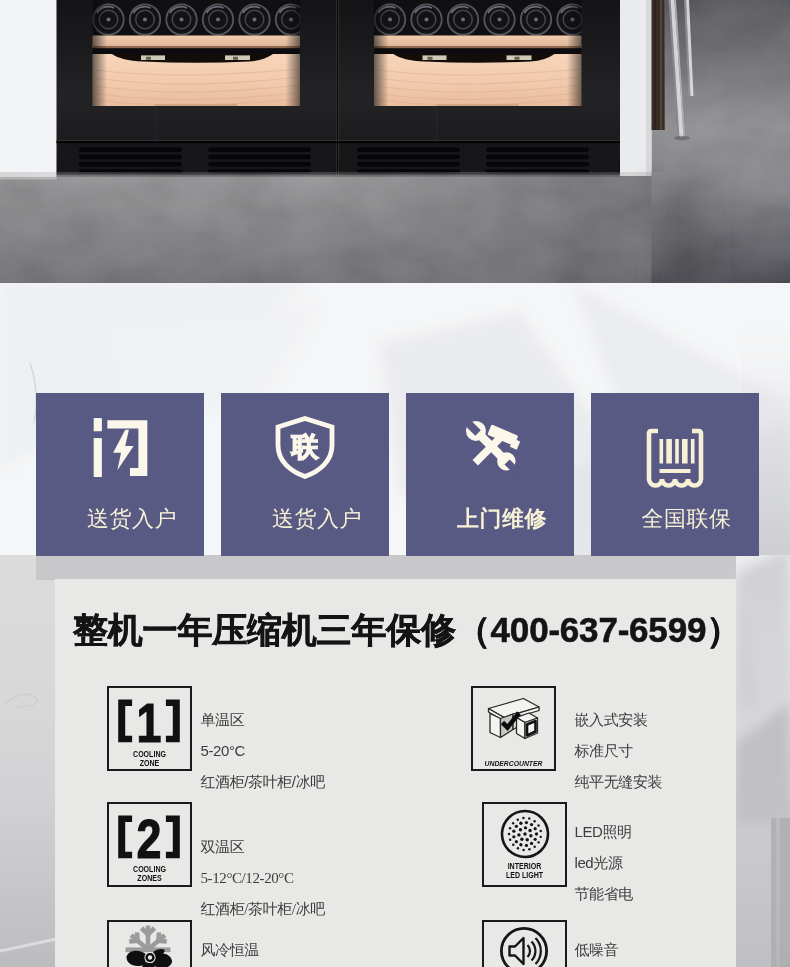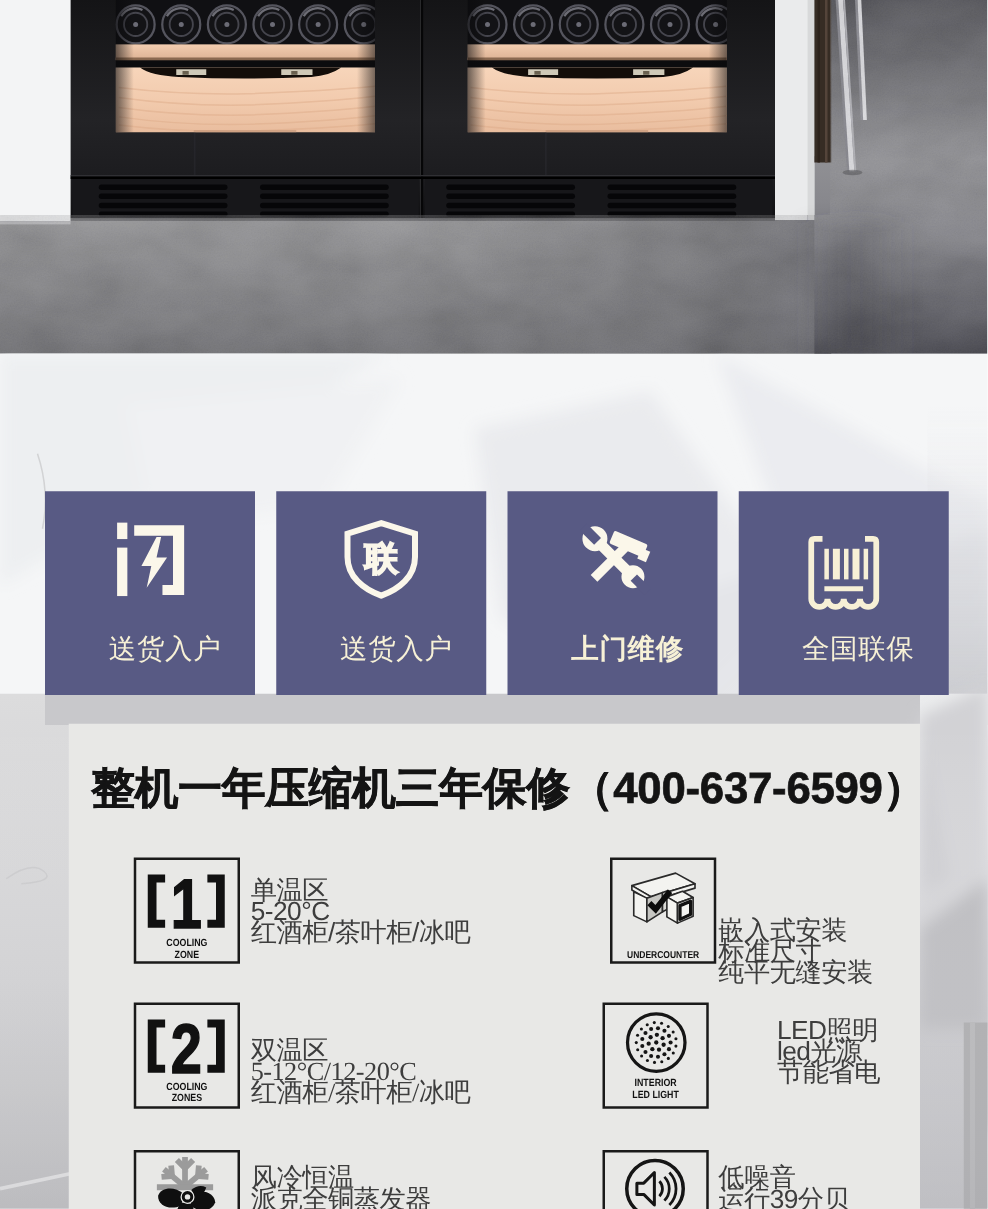--- a/index.html
+++ b/index.html
@@ -5,21 +5,21 @@
   html,body{margin:0;padding:0;}
   body{font-family:"Liberation Sans",sans-serif;}
   #page{position:relative;width:790px;height:967px;overflow:hidden;background:#f6f7f8;}
   .abs{position:absolute;}
   .sq{position:absolute;top:393px;width:168px;height:163px;background:#585a84;}
   .sq .ic{position:absolute;left:0;right:0;top:22px;height:62px;text-align:center;}
   .sq .lb{position:absolute;left:0;right:0;top:113px;text-align:center;font-size:22px;line-height:25px;color:#f7f1d6;letter-spacing:0.5px;padding-left:24px;}
   .panel{position:absolute;left:55px;top:579px;width:681px;height:500px;background:#e8e8e6;}
   .title{position:absolute;left:0;width:100%;top:28px;text-align:center;text-indent:18px;letter-spacing:-0.2px;font-size:35px;font-weight:bold;color:#141414;white-space:nowrap;-webkit-text-stroke:0.55px #141414;}
   .fbox{position:absolute;width:85px;height:85px;border:2.5px solid #1a1a1a;box-sizing:border-box;background:transparent;}
-  .ftxt{position:absolute;font-size:21px;line-height:17px;letter-spacing:-0.4px;color:#3d3d3d;white-space:nowrap;}
+  .ftxt{position:absolute;font-size:15px;line-height:31px;letter-spacing:-0.4px;color:#3d3d3d;white-space:nowrap;}
   .fcap{position:absolute;left:0;right:0;bottom:1px;text-align:center;font-weight:bold;font-size:8.3px;line-height:9.2px;color:#111;letter-spacing:0;transform:scaleX(0.85);}
 </style>
 </head>
 <body>
 <div id="page">
 
   <div class="abs" style="left:0;top:0;width:790px;height:283px;">
   <svg width="790" height="283" viewBox="0 0 790 283">
     <defs>
       <linearGradient id="gfloorR" gradientUnits="userSpaceOnUse" x1="0" y1="0" x2="0" y2="283">
@@ -412,42 +412,42 @@
         <path d="M9.2,11.5 H23.1 V17.9 H16.2 V47.8 H23.1 V54.2 H9.2 Z"></path>
         <path d="M70.8,11.5 H56.9 V17.9 H63.8 V47.8 H56.9 V54.2 H70.8 Z"></path>
       </g>
       <g transform="translate(40,54.2) scale(0.8,1)">
             <text x="0" y="0" font-size="56" font-weight="bold" fill="#111" stroke="#111" stroke-width="1.2" text-anchor="middle" font-family="Liberation Sans,sans-serif">1</text>
           </g>
     </svg>
     <div class="fcap">COOLING<br>ZONE</div>
       </div>
     <div class="ftxt" style="left:145.5px;top:125px;">单温区<br>5-20°C<br>红酒柜/茶叶柜/冰吧</div>
-    <div class="fbox" style="left:433px;top:107px;">
+    <div class="fbox" style="left:416px;top:107px;font-style:italic;">
         <svg width="80" height="80" viewBox="0 0 80 80" style="display:block;">
       <g stroke="#2a2a2a" stroke-width="1.3" fill="#f3f3f0" stroke-linejoin="round">
 
         <polygon points="15.5,20.5 50.5,10.5 66,19 31,29.5"></polygon>
         <polygon points="15.5,20.5 15.5,24 31,33 31,29.5"></polygon>
         <polygon points="31,29.5 66,19 66,22.5 31,33"></polygon>
 
         <polygon points="17,25.5 17,44.5 27.5,49.5 27.5,30.5"></polygon>
         <polygon points="27.5,30.5 40,26 40,41.5 27.5,49.5" fill="#c6c6c2"></polygon>
         <polygon points="40,26 40,41.5 44.5,39 44.5,24.5" fill="#d8d8d4"></polygon>
 
         <polygon points="43.5,29.5 56,25 64.5,30 52,34.5"></polygon>
         <polygon points="43.5,29.5 43.5,45.5 52,50.5 52,34.5"></polygon>
         <polygon points="52,34.5 64.5,30 64.5,45 52,50.5"></polygon>
       </g>
       <polygon points="54,36.5 62.5,33 62.5,43.5 54,47.5" fill="none" stroke="#111" stroke-width="2.6" stroke-linejoin="round"></polygon>
       <path d="M29.5,34.5 L34.5,39.5 L46,25" stroke="#0c0c0c" stroke-width="4.6" fill="none"></path>
     </svg>
     <div class="fcap" style="font-size:8px;">UNDERCOUNTER</div>
       </div>
-    <div class="ftxt" style="left:519.5px;top:125px;margin-top:32px;">嵌入式安装<br>标准尺寸<br>纯平无缝安装</div>
+    <div class="ftxt" style="left:519.5px;top:125px;">嵌入式安装<br>标准尺寸<br>纯平无缝安装</div>
 
     <div class="fbox" style="left:51.5px;top:222.5px;">
         <svg width="80" height="80" viewBox="0 0 80 80" style="display:block;">
       <g fill="#111">
         <path d="M9.2,11.5 H23.1 V17.9 H16.2 V47.8 H23.1 V54.2 H9.2 Z"></path>
         <path d="M70.8,11.5 H56.9 V17.9 H63.8 V47.8 H56.9 V54.2 H70.8 Z"></path>
       </g>
       <g transform="translate(40,54.2) scale(0.8,1)">
             <text x="0" y="0" font-size="56" font-weight="bold" fill="#111" stroke="#111" stroke-width="1.2" text-anchor="middle" font-family="Liberation Sans,sans-serif">2</text>
           </g>
@@ -494,21 +494,21 @@
             <circle cx="31.2" cy="12.6" r="1.5"></circle>
             <circle cx="38.1" cy="10.6" r="1.5"></circle>
             <circle cx="45.2" cy="11.2" r="1.5"></circle>
             <circle cx="51.7" cy="14.4" r="1.5"></circle>
             <circle cx="56.5" cy="19.7" r="1.5"></circle>
             <circle cx="59.2" cy="26.3" r="1.5"></circle>
           </g>
     </svg>
     <div class="fcap" style="bottom:4px;">INTERIOR<br>LED LIGHT</div>
       </div>
-    <div class="ftxt" style="left:519.5px;top:237px;margin-left:47px;">LED照明<br>led光源<br>节能省电</div>
+    <div class="ftxt" style="left:519.5px;top:237px;">LED照明<br>led光源<br>节能省电</div>
 
     <div class="fbox" style="left:51.5px;top:341px;">
         <svg width="80" height="80" viewBox="0 0 80 80" style="display:block;">
       <g stroke="#9b9b9b" stroke-width="4.6" stroke-linecap="butt" fill="none">
         <g>
               <line x1="39" y1="27.5" x2="39" y2="3.5"></line>
               <path d="M32.5,6 L39,12.5 L45.5,6"></path>
             </g>
         <g transform="rotate(-50 39 27.5)">
               <line x1="39" y1="27.5" x2="39" y2="5.5"></line>

